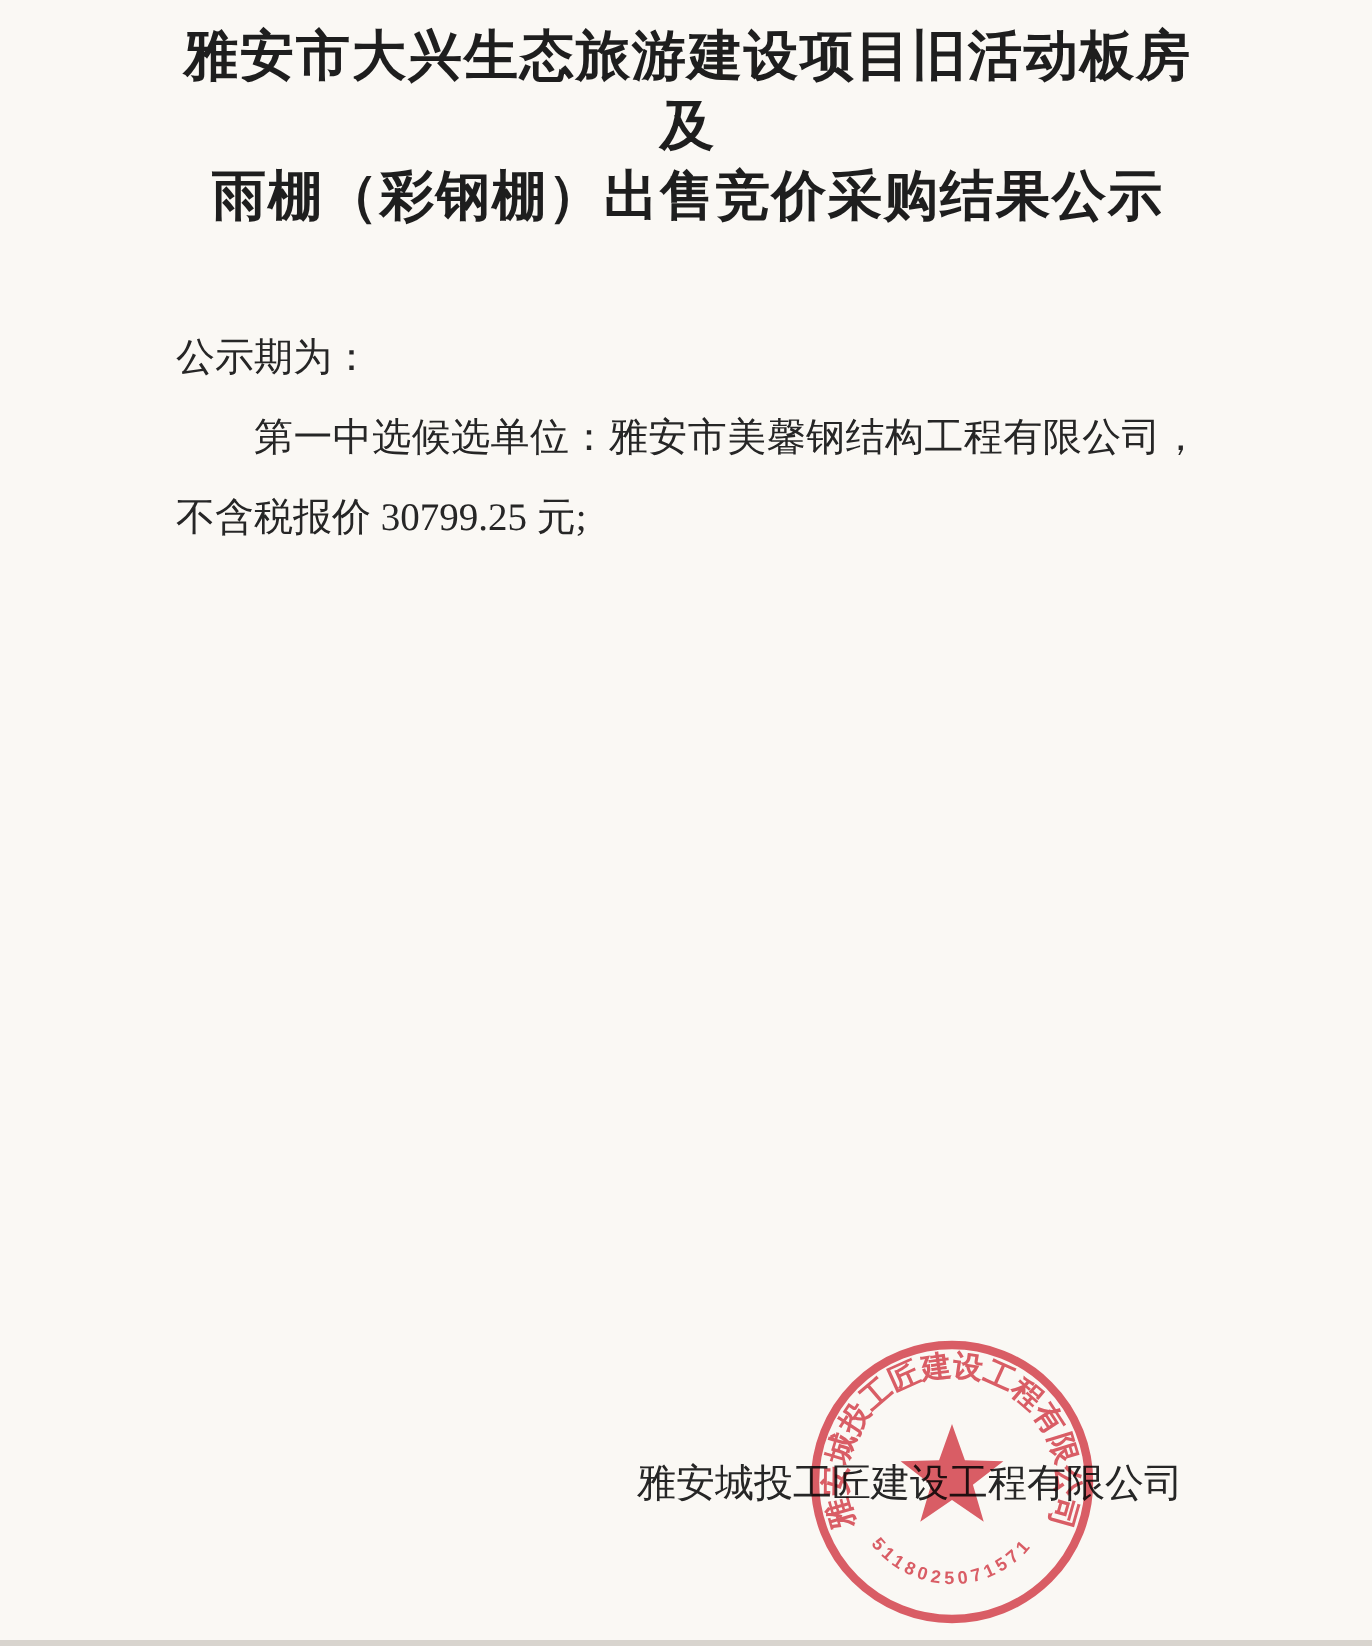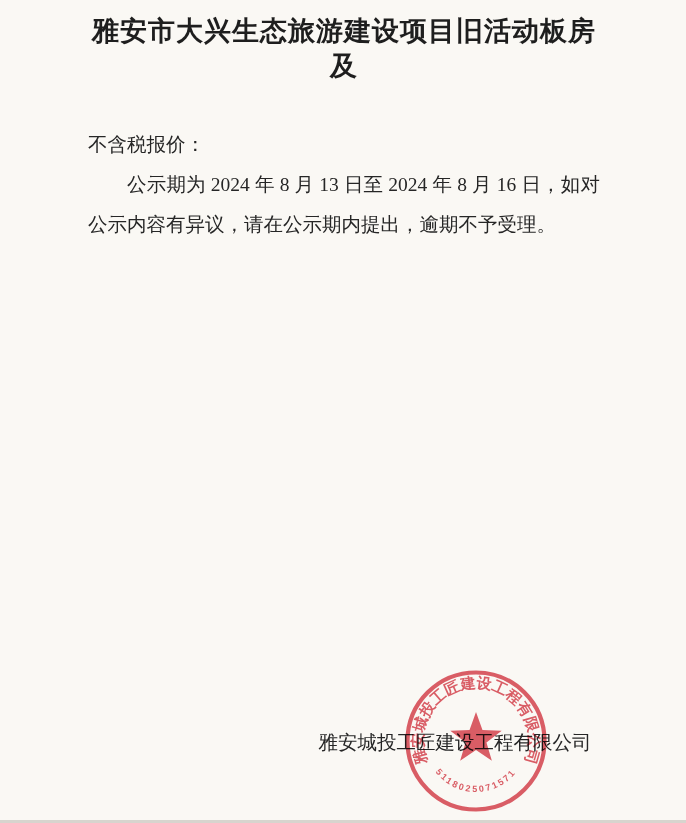--- a/index.html
+++ b/index.html
@@ -10,21 +10,21 @@
     overflow:hidden;
     font-family:"Liberation Serif","DejaVu Serif",serif;
     color:#262626;
   }
   .content{
     position:absolute;
     left:88px; top:14px;
     width:512px;
   }
   .title{
-    font-family:Liberation Sans, sans-serif;
+    font-family:Liberation Mono, monospace;
     font-weight:700;
     font-size:27px;
     line-height:35px;
     text-align:center;
     letter-spacing:1px;
     color:#1e1e1e;
   }
   .body-text{
     margin-top:41px;
     font-size:19.5px;
@@ -67,25 +67,26 @@
   }
 </style>
 </head>
 <body>
 
 <div class="page">
 
   <div class="content">
     <div class="title">
       <div>雅安市大兴生态旅游建设项目旧活动板房及</div>
+      <div>雨棚（彩钢棚）出售竞价采购结果公示</div>
     </div>
 
     <div class="body-text">
-      <p class="no-indent">不含税报价：</p>
-      <p>公示期为 2024 年 8 月 13 日至 2024 年 8 月 16 日，如对公示内容有异议，请在公示期内提出，逾期不予受理。</p>
+      <p class="no-indent">公示期为：</p>
+      <p>第一中选候选单位：雅安市美馨钢结构工程有限公司，不含税报价 30799.25 元;</p>
     </div>
   </div>
 
   <div class="signature">
     <div>雅安城投工匠建设工程有限公司</div>
   </div>
 
   <svg class="seal" viewBox="0 0 146 146">
     <circle cx="73" cy="73" r="68.5" fill="none" stroke="#d8434f" stroke-width="4.2"></circle>
     <path id="sealRingPath" d="M 25 95.4 A 53 53 0 1 1 121 95.4" fill="none"></path>

